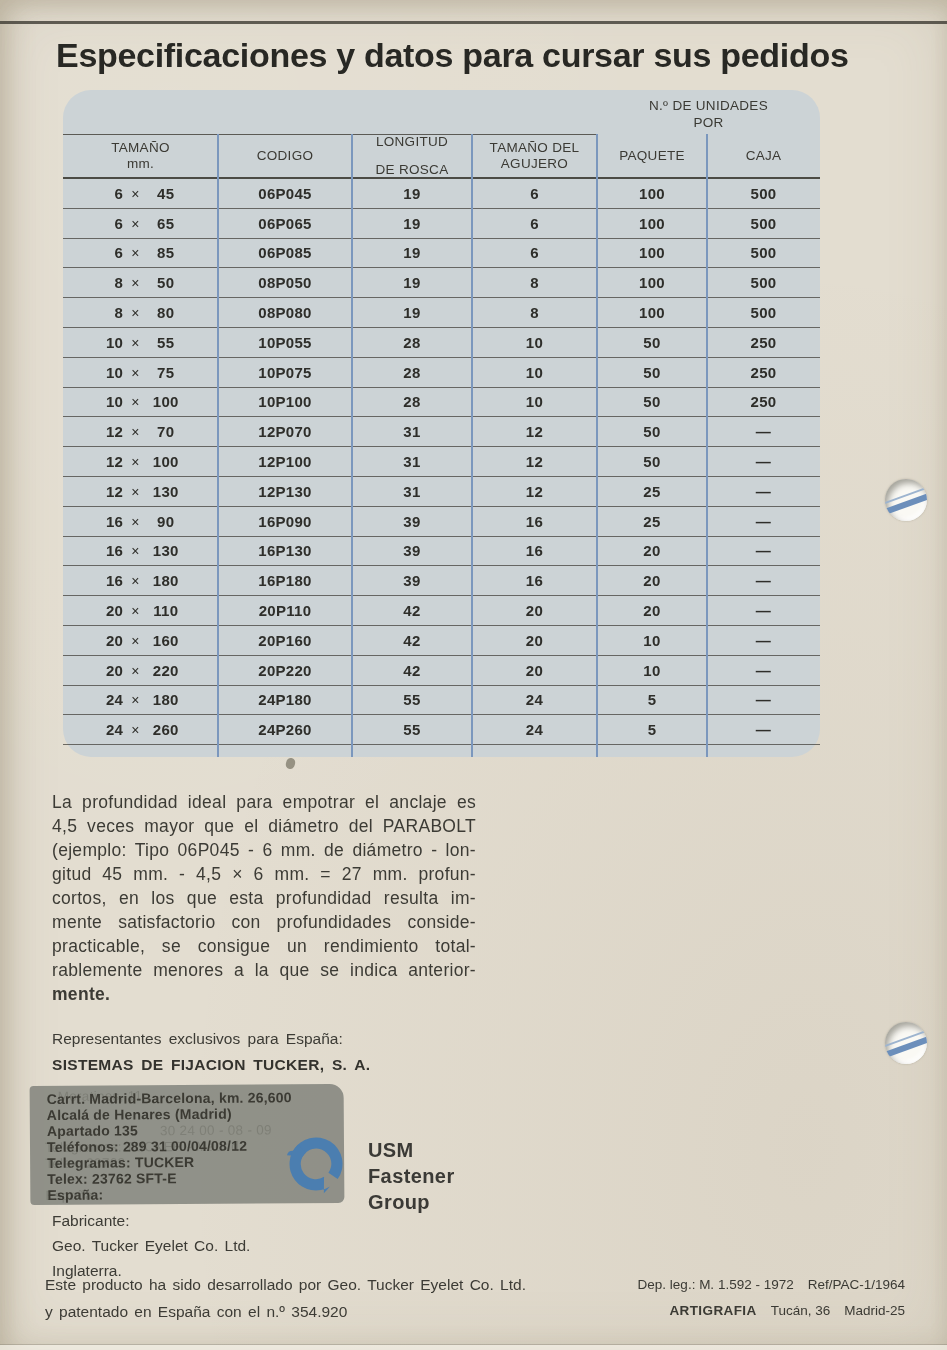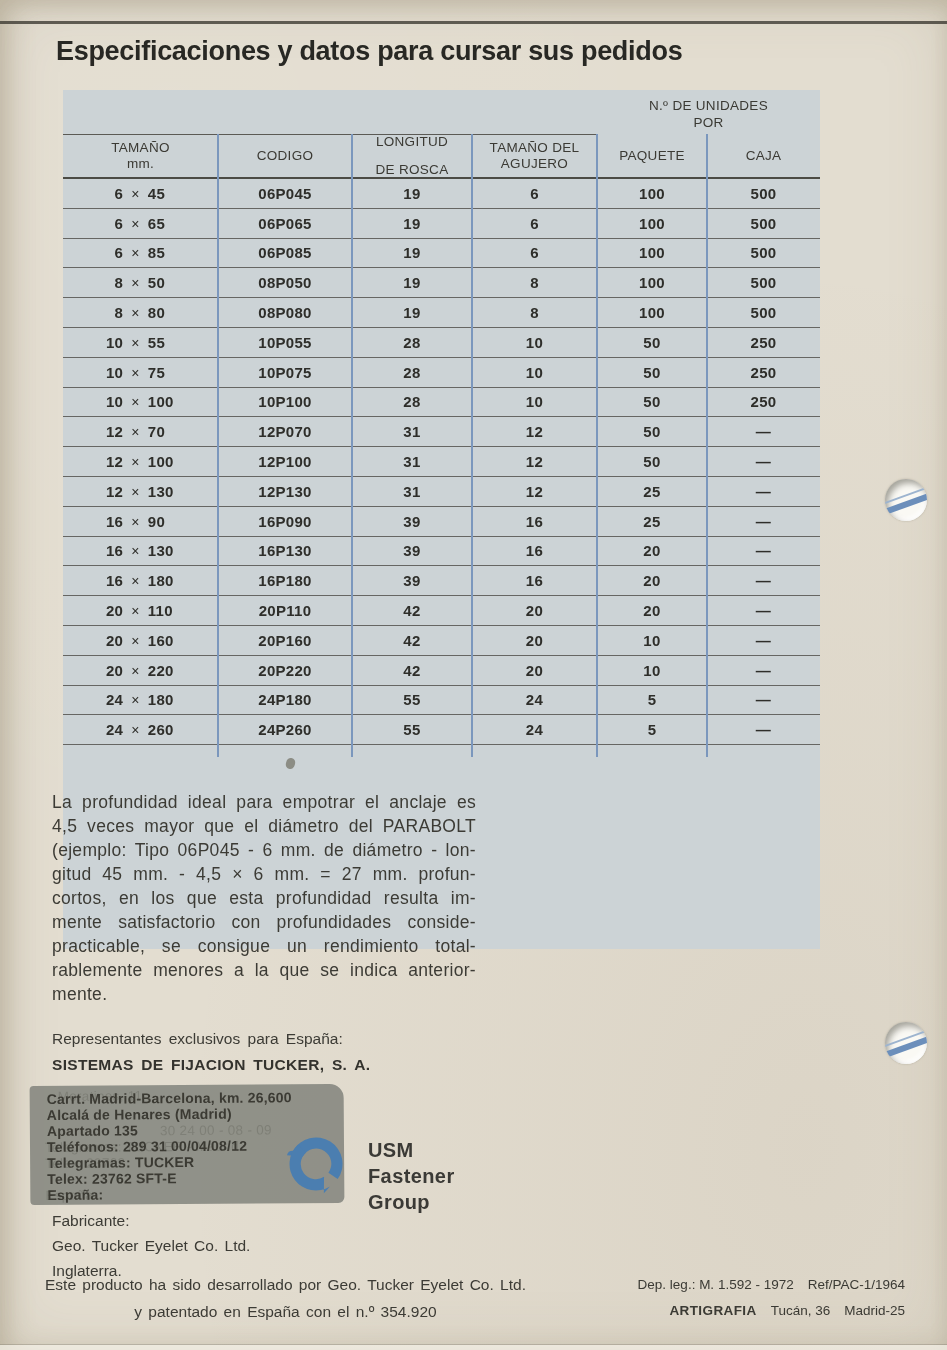--- a/index.html
+++ b/index.html
@@ -13,63 +13,63 @@
       #e3ddd0;
     box-shadow: inset 0 0 60px rgba(140,125,95,.18),
                 inset 12px 0 25px rgba(130,115,85,.20),
                 inset 0 10px 18px rgba(130,115,85,.14);
     color:#3c3b35;
   }
   .scan-line-top { position:absolute; left:0; top:21px; width:947px; height:3px; background:rgba(58,55,47,.78); }
   .scan-line-bottom { position:absolute; left:0; bottom:5px; width:947px; height:1px; background:rgba(95,90,78,.25); }
   .scan-strip-bottom { position:absolute; left:0; bottom:0; width:947px; height:5px; background:rgba(250,248,240,.65); }
 
-  .title { position:absolute; left:56px; top:36px; font-size:27px; font-weight:bold; color:#282824; letter-spacing:-.3px; }
+  .title { position:absolute; left:56px; top:36px; font-size:34px; font-weight:bold; color:#282824; letter-spacing:-.3px; }
 
   
-  .spec-table { position:absolute; left:63px; top:90px; width:757px; height:859px; background:#ccd3d6; }
+  .spec-table { position:absolute; left:63px; top:90px; width:757px; height:667px; background:#ccd3d6;border-radius:28px; }
   .group-header { position:absolute; left:534px; top:7px; width:223px; text-align:center; font-size:13.5px; line-height:17px; color:#3b3a34; letter-spacing:.3px; }
   .group-divider { position:absolute; left:0; top:44px; width:534px; height:1px; background:rgba(62,60,53,.8); }
   .header-row { position:absolute; left:0; top:44px; width:757px; height:45px; display:flex; border-bottom:2px solid rgba(52,50,44,.85); }
   .hcell { display:flex; flex-direction:column; justify-content:center; align-items:center; font-size:13.5px; line-height:16px; color:#3b3a34; letter-spacing:.3px; }
   .rows { position:absolute; left:0; top:89px; width:757px; }
   .trow { display:flex; height:29.8px; align-items:center; border-bottom:1px solid rgba(62,60,54,.72); }
   .cell { text-align:center; font-size:15px; font-weight:bold; color:#2e2e2a; letter-spacing:.3px; }
   .c0{width:155px;} .c1{width:134px;} .c2{width:120px;gap:12px;} .c3{width:125px;} .c4{width:110px;} .c5{width:113px;}
   .size-cell { display:flex; justify-content:center; align-items:baseline; }
   .num-a { display:inline-block; width:26px; text-align:right; }
   .mult { display:inline-block; margin:0 8px; font-weight:normal; font-size:14px; }
-  .num-b { display:inline-block; width:36px; text-align:left; }
+  .num-b { display:inline-block; width:36px; text-align:center; }
   .vline { position:absolute; top:44px; width:2px; height:623px; background:#7b97bd; }
   .v1{left:154px;} .v2{left:288px;} .v3{left:408px;} .v4{left:533px;} .v5{left:643px;}
 
   .smudge { position:absolute; left:286px; top:758px; width:9px; height:11px; background:rgba(88,83,68,.55); border-radius:45%; transform:rotate(14deg); }
 
   
   .paragraph { position:absolute; left:52px; top:790px; width:424px; font-size:17.5px; line-height:24px; color:#3c3b35; letter-spacing:.3px; }
   .pline { text-align:justify; text-align-last:justify; white-space:normal; }
-  .pline.last { text-align-last:left; }
+  .pline.last { text-align-last:left;font-weight:bold; }
 
   .rep-intro { position:absolute; left:52px; top:1030px; font-size:15.5px; word-spacing:3px; color:#3c3b35; }
   .rep-company { position:absolute; left:52px; top:1056px; font-size:15.5px; font-weight:bold; word-spacing:3px; letter-spacing:.3px; color:#33322d; }
 
   
   .stamp { position:absolute; left:30px; top:1085px; width:314px; height:119px; background:rgba(137,138,130,.92);
            transform:rotate(-.4deg); border-radius:4px 14px 6px 4px; padding:5px 0 0 17px; }
   .sline { font-size:14px; line-height:16px; font-weight:bold; color:#3b3a33; letter-spacing:.2px; position:relative; z-index:2; }
   .ghost { position:absolute; font-size:13.5px; color:#6e6f66; opacity:.5; z-index:1; white-space:nowrap; letter-spacing:.3px; }
   .g0{top:3px; left:28px;} .g1{top:38px; left:130px;} .g2{top:54px; left:15px;} .g3{top:70px; left:15px;} .g4{top:102px; left:15px;}
 
   
   .logo-mark { position:absolute; left:283px; top:1131px; width:66px; height:66px; }
   .logo-text { position:absolute; left:368px; top:1137px; font-size:20px; font-weight:bold; line-height:26px; color:#3b3a36; letter-spacing:.4px; }
 
   .manufacturer { position:absolute; left:52px; top:1208px; font-size:15.5px; line-height:25px; word-spacing:2px; }
 
-  .footer-left { position:absolute; left:45px; top:1272px; font-size:15.5px; line-height:26.5px; word-spacing:2px;text-align:center; }
+  .footer-left { position:absolute; left:45px; top:1272px; font-size:15.5px; line-height:26.5px; word-spacing:2px; }
   .footer-right { position:absolute; right:42px; top:1272px; text-align:right; font-size:13.5px; line-height:26px; color:#3b3a34; }
   .fr-bold { font-weight:bold; letter-spacing:.4px; }
   .fr-gap { display:inline-block; width:14px; }
 
   
   .hole { position:absolute; width:42px; height:42px; border-radius:50%; background:#faf9f4; overflow:hidden;
           box-shadow: inset 3px 4px 6px rgba(95,92,82,.55), inset -2px -3px 4px rgba(255,255,255,.9), 0 0 2px rgba(140,134,118,.55); }
   .hole1 { left:885px; top:479px; }
   .hole2 { left:885px; top:1022px; }
   .hole .stripe  { position:absolute; left:-4px; top:22px; width:52px; height:6px; background:#6c8fbb; transform:rotate(-20deg); }

